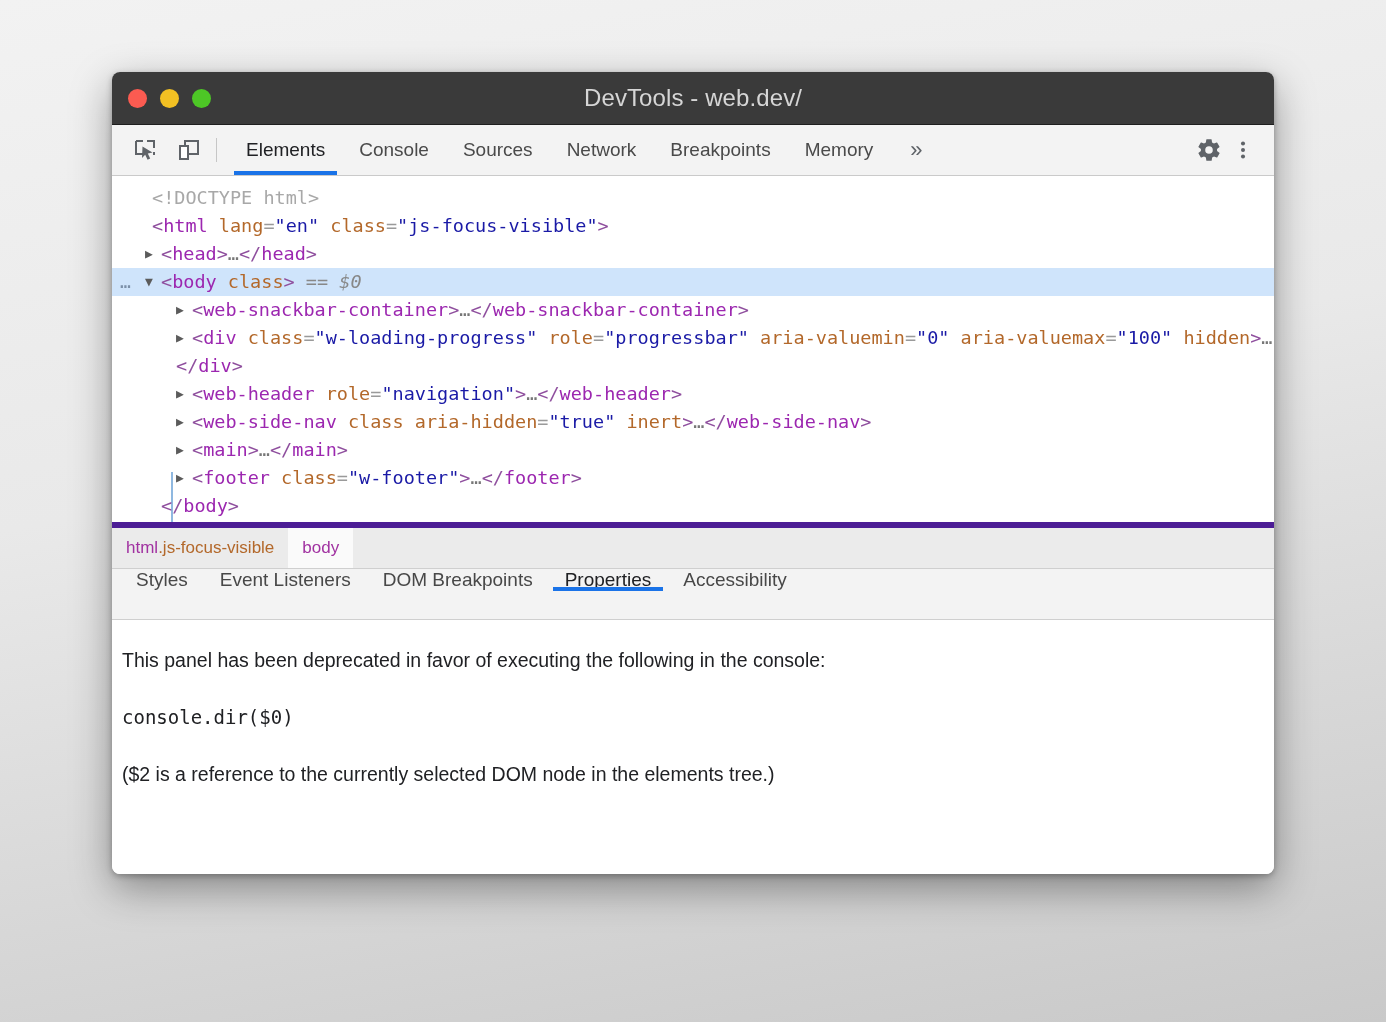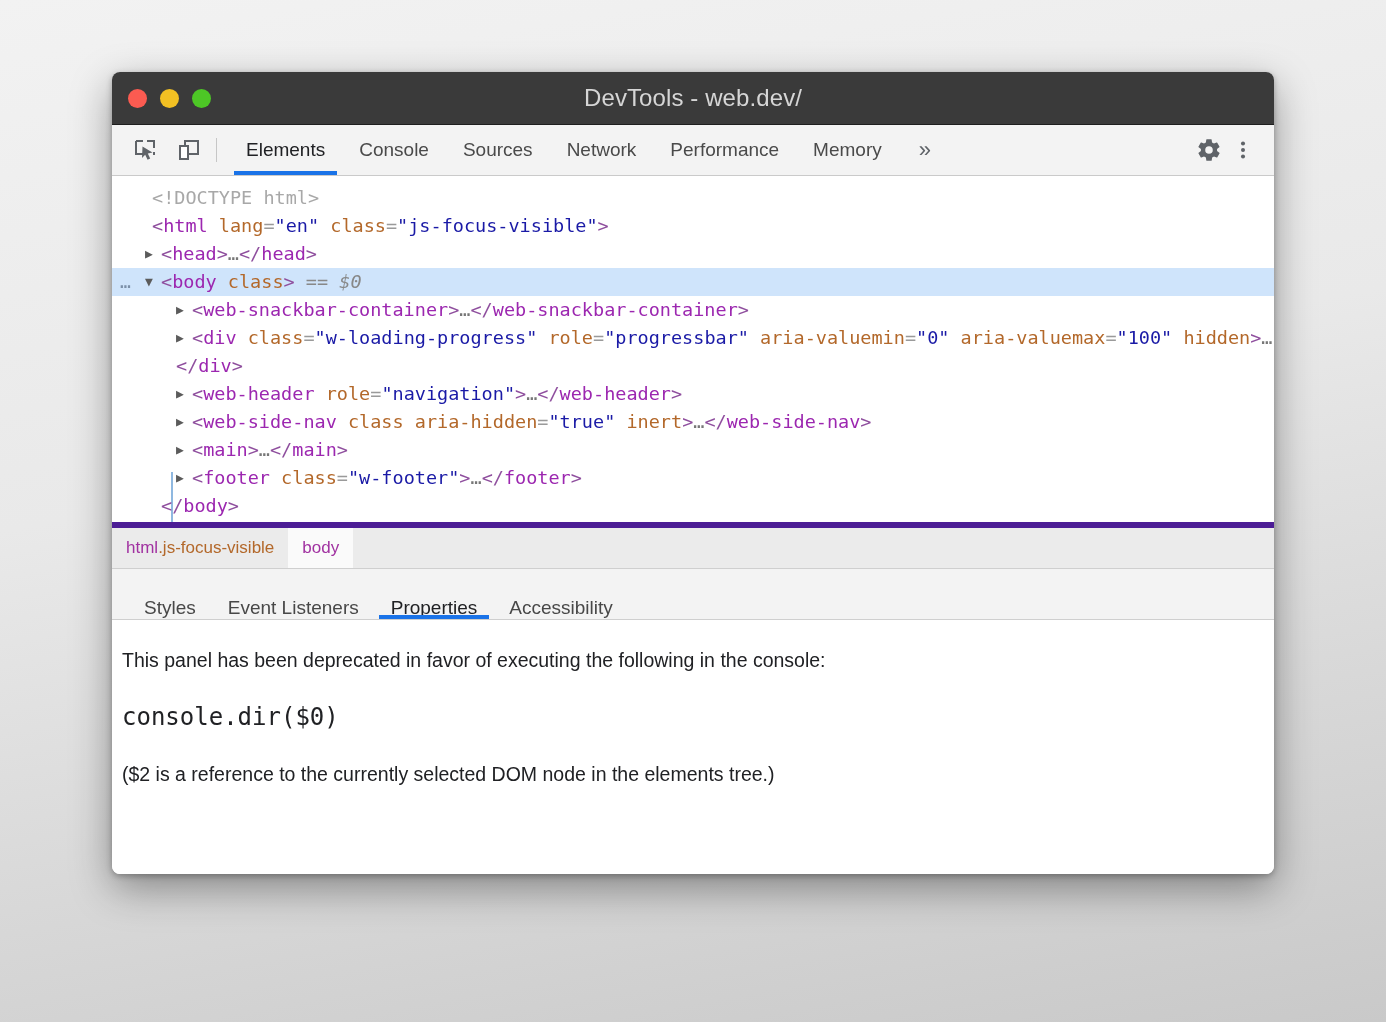--- a/index.html
+++ b/index.html
@@ -217,22 +217,22 @@
   }
   .crumb .c-el { color: #a132a1; }
   .crumb .c-cls { color: #b3682a; }
 
   
   .subtabs {
     flex: 0 0 50px;
     background: #f3f3f3;
     border-bottom: 1px solid #cfcfcf;
     display: flex;
-    align-items: flex-end;
-    padding-left: 16px;
+    align-items: flex-start;
+    padding-left: 8px;
   }
   .subtab {
     display: flex;
     align-items: center;
     padding: 0 16px;
     font-size: 19px;
     color: #484848;
     position: relative;
     white-space: nowrap;
     font-family: "Liberation Sans", sans-serif;
@@ -257,21 +257,21 @@
   }
   .p-text {
     font-size: 19.5px;
     color: #202124;
     line-height: 28px;
     margin: 0 0 30px 0;
     font-family: "Liberation Sans", sans-serif;
   }
   .p-code {
     font-family: "DejaVu Sans Mono", "Liberation Mono", monospace;
-    font-size: 24px;
+    font-size: 19px;
     color: #202124;
     margin: 0 0 30px 0;
     line-height: 26px;
   }
 </style>
 </head>
 <body>
 
 <div class="window">
 
@@ -308,21 +308,21 @@
       <div class="tab">
           <span>Console</span>
         </div>
       <div class="tab">
           <span>Sources</span>
         </div>
       <div class="tab">
           <span>Network</span>
         </div>
       <div class="tab">
-          <span>Performance</span>
+          <span>Breakpoints</span>
         </div>
       <div class="tab">
           <span>Memory</span>
         </div>
       <div class="tab more">
           <span>»</span>
         </div>
     </div>
     <div class="tb-right">
       <div class="tb-sep"></div>
@@ -367,20 +367,23 @@
       </div>
     </div>
 
   <div class="subtabs" id="subtabs">
       <div class="subtab">
         <span>Styles</span>
       </div>
       <div class="subtab">
         <span>Event Listeners</span>
       </div>
+      <div class="subtab">
+        <span>DOM Breakpoints</span>
+      </div>
       <div class="subtab active">
         <span>Properties</span>
       </div>
       <div class="subtab">
         <span>Accessibility</span>
       </div>
     </div>
 
   <div class="panel-body">
     <p class="p-text">This panel has been deprecated in favor of executing the following in the console:</p>

